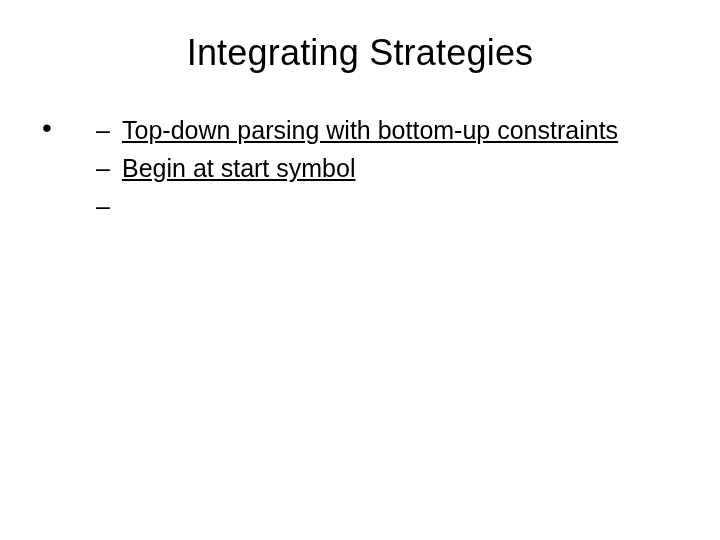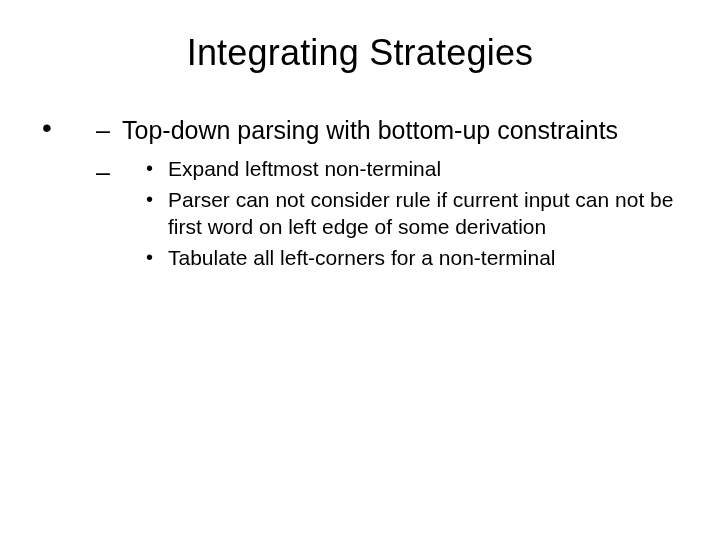--- a/index.html
+++ b/index.html
@@ -41,20 +41,21 @@
     position: absolute;
     left: 0;
     top: 0;
     font-size: 28px;
     line-height: 1;
   }
   ul.level2 {
     list-style: none;
     padding: 0;
     margin: 28px 0 0 26px;
+    text-decoration: underline;
   }
   ul.level2 > li {
     font-size: 25px;
     margin-bottom: 6px;
     position: relative;
     padding-left: 26px;
     line-height: 1.28;
   }
   ul.level2 > li::before {
     content: "–";
@@ -89,29 +90,21 @@
   <div class="title">Integrating Strategies</div>
 
   <ul class="level1">
     <li>
 
       <ul class="level2">
         <li>
           <span>Top-down parsing with bottom-up constraints</span>
         </li>
         <li>
+          <span>Begin at start symbol</span>
+        </li>
+        <li>
 
-          <ul class="level3">
-            <li>
-              <span>Expand leftmost non-terminal</span>
-            </li>
-            <li>
-              <span>Parser can not consider rule if current input can not be first word on left edge of some derivation</span>
-            </li>
-            <li>
-              <span>Tabulate all left-corners for a non-terminal</span>
-            </li>
-          </ul>
         </li>
       </ul>
     </li>
   </ul>
 </div>
 
 </body></html>

